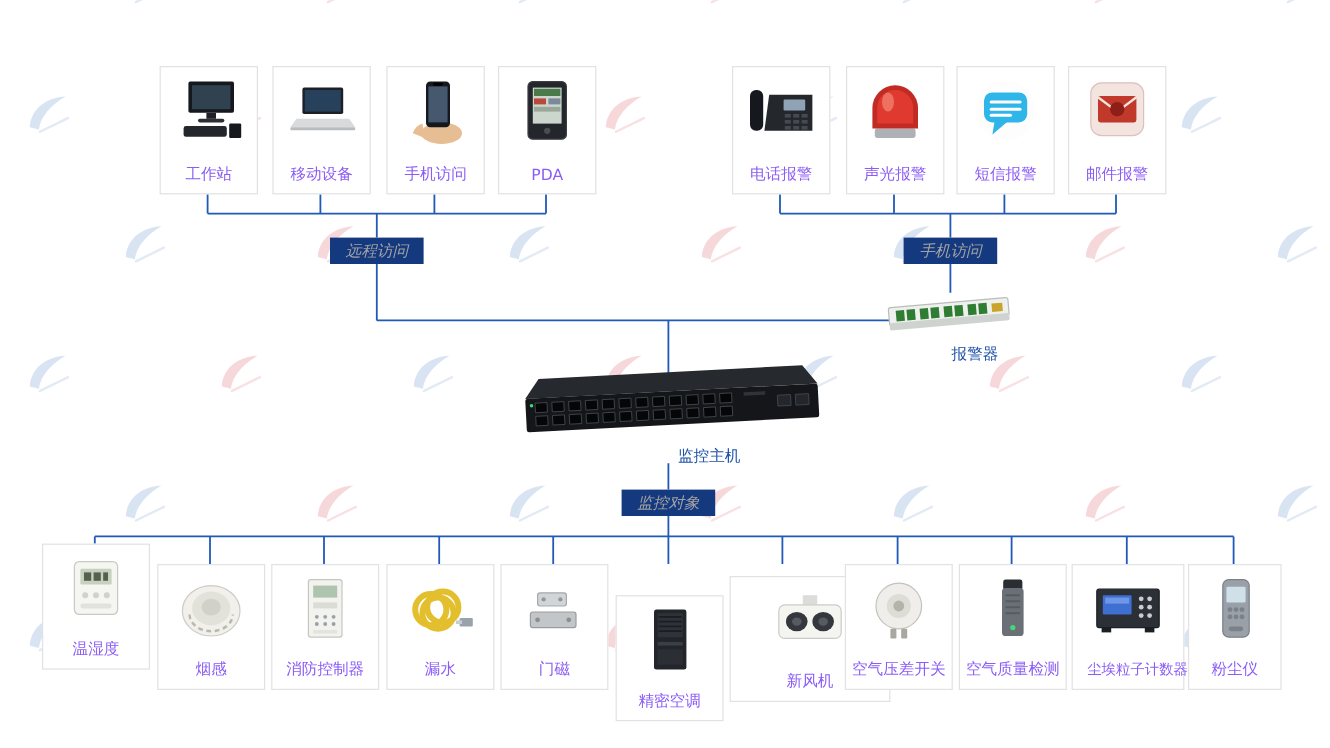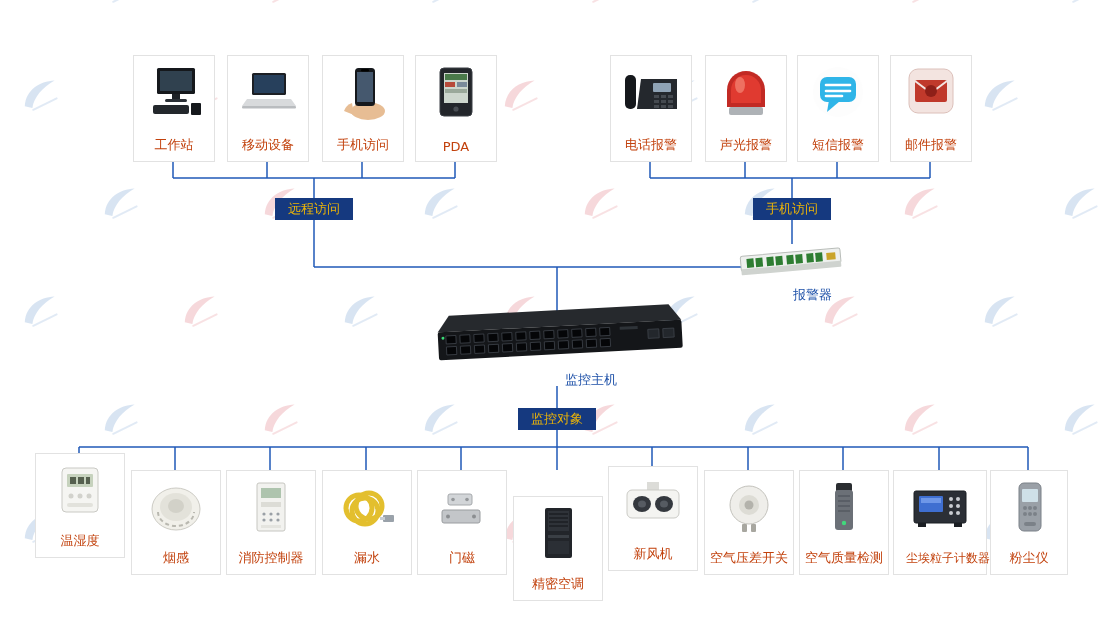--- a/index.html
+++ b/index.html
@@ -4,23 +4,23 @@
 <style>
   html,body{margin:0;padding:0;}
   body{width:1108px;height:623px;position:relative;background:#ffffff;overflow:hidden;
        font-family:"DejaVu Sans","Liberation Sans",sans-serif;}
   #wm-layer{position:absolute;left:0;top:0;width:1108px;height:623px;z-index:0;pointer-events:none;overflow:hidden;}
   .wm{position:absolute;transform:rotate(-26deg);}
   #wires{position:absolute;left:0;top:0;z-index:1;}
   .node{position:absolute;z-index:2;width:80px;height:105px;background:#fff;border:1px solid #e2e2e2;}
   .node.b{width:88px;height:103px;}
   .node .icon{position:absolute;top:4px;left:0;right:0;height:66px;display:flex;align-items:center;justify-content:center;}
-  .node .node-label{position:absolute;left:0;right:0;bottom:7px;text-align:center;font-size:13px;color:#c2410c;white-space:nowrap;}
-  .badge{position:absolute;z-index:3;width:78px;height:22px;background:#15397f;color:#eab308;font-size:13px;
-         display:flex;align-items:center;justify-content:center;}
+  .node .node-label{position:absolute;left:0;right:0;bottom:7px;text-align:center;font-size:13px;color:#8b5cf6;white-space:nowrap;}
+  .badge{position:absolute;z-index:3;width:78px;height:22px;background:#15397f;color:#a3a3a3;font-size:13px;
+         display:flex;align-items:center;justify-content:center;font-style:italic;}
   .free-label{position:absolute;z-index:3;font-size:13px;color:#1d50a8;text-align:right;}
   .device{position:absolute;z-index:2;}
 </style>
 </head>
 <body>
 
 <div id="wm-layer">
     <div class="wm" style="left: 100px; top: -28px;"><svg width="42" height="28" viewBox="0 0 42 28">
         <path d="M2,18 C10,4 26,2 40,8 C26,9 14,14 8,23 Z" fill="#a9c3e2" opacity="0.45"></path>
         <rect x="7" y="24" width="28" height="2" rx="1" fill="#a9c3e2" opacity="0.35"></rect>
@@ -470,21 +470,21 @@
           <line x1="22" y1="16" x2="41" y2="16"></line>
           <line x1="22" y1="20" x2="41" y2="20"></line>
         </g>
         <rect x="21" y="29" width="21" height="3" fill="#3a3f45"></rect>
         <rect x="21" y="35" width="21" height="13" fill="#2b2f35"></rect>
       </svg>
   </div>
   <div class="node-label">精密空调</div>
 </div>
 
-<div class="node b" style="left:608px;top:466px;">
+<div class="node b" style="left:608px;top:480px;padding-left:44px;">
   <div class="icon">
     <svg width="64" height="52" viewBox="0 0 64 52">
         <rect x="26" y="4" width="12" height="8" fill="#dcdcd8"></rect>
         <rect x="6" y="12" width="52" height="28" rx="5" fill="#f4f4f1" stroke="#cbcbc6"></rect>
         <ellipse cx="21" cy="26" rx="9" ry="8" fill="#34383e"></ellipse>
         <ellipse cx="43" cy="26" rx="9" ry="8" fill="#34383e"></ellipse>
         <ellipse cx="21" cy="26" rx="4" ry="3.5" fill="#565b62"></ellipse>
         <ellipse cx="43" cy="26" rx="4" ry="3.5" fill="#565b62"></ellipse>
       </svg>
   </div>

